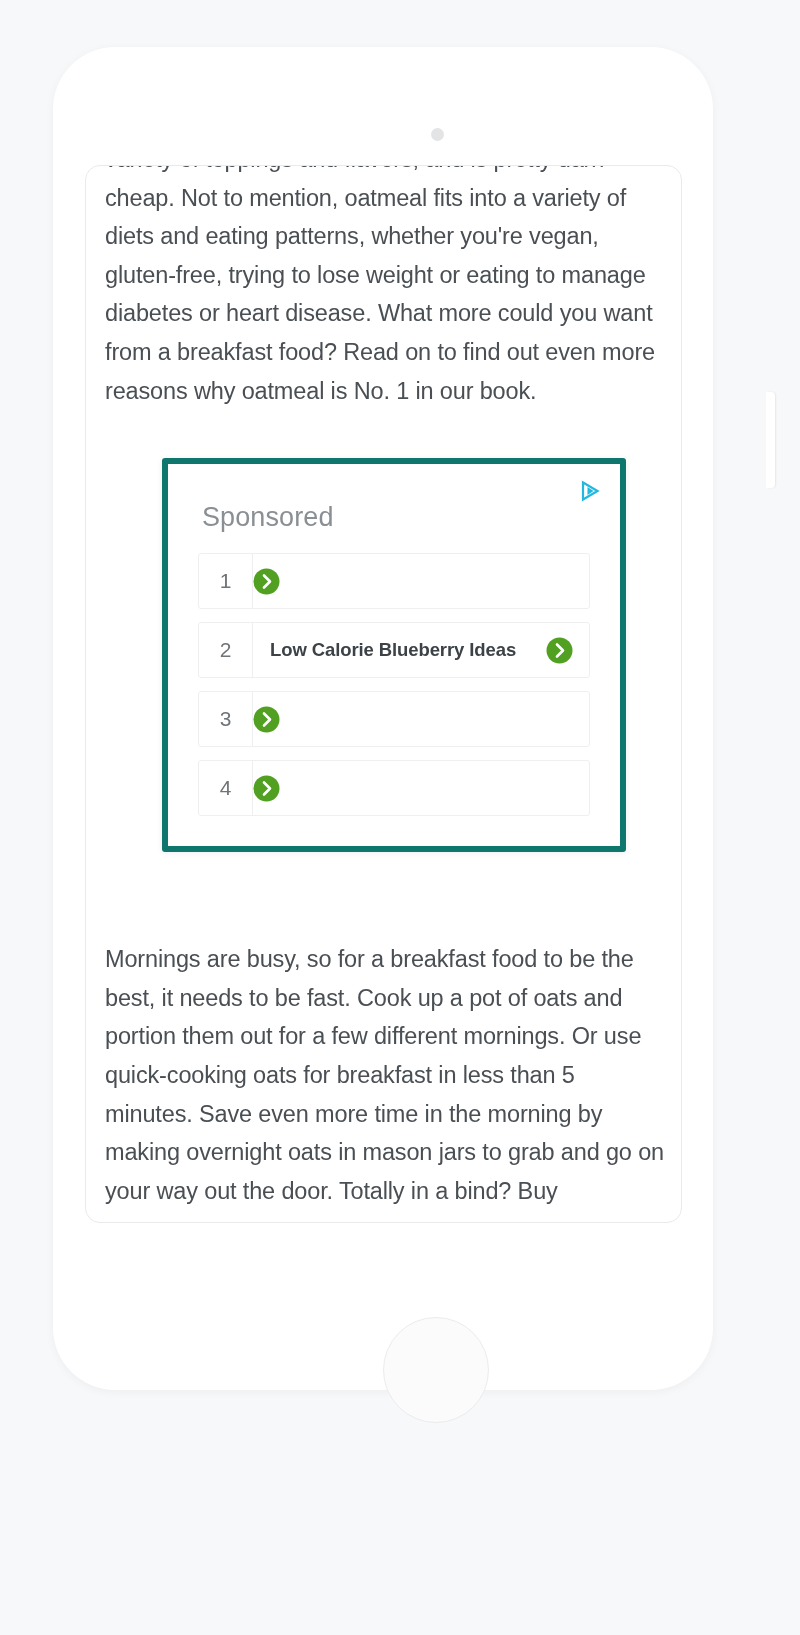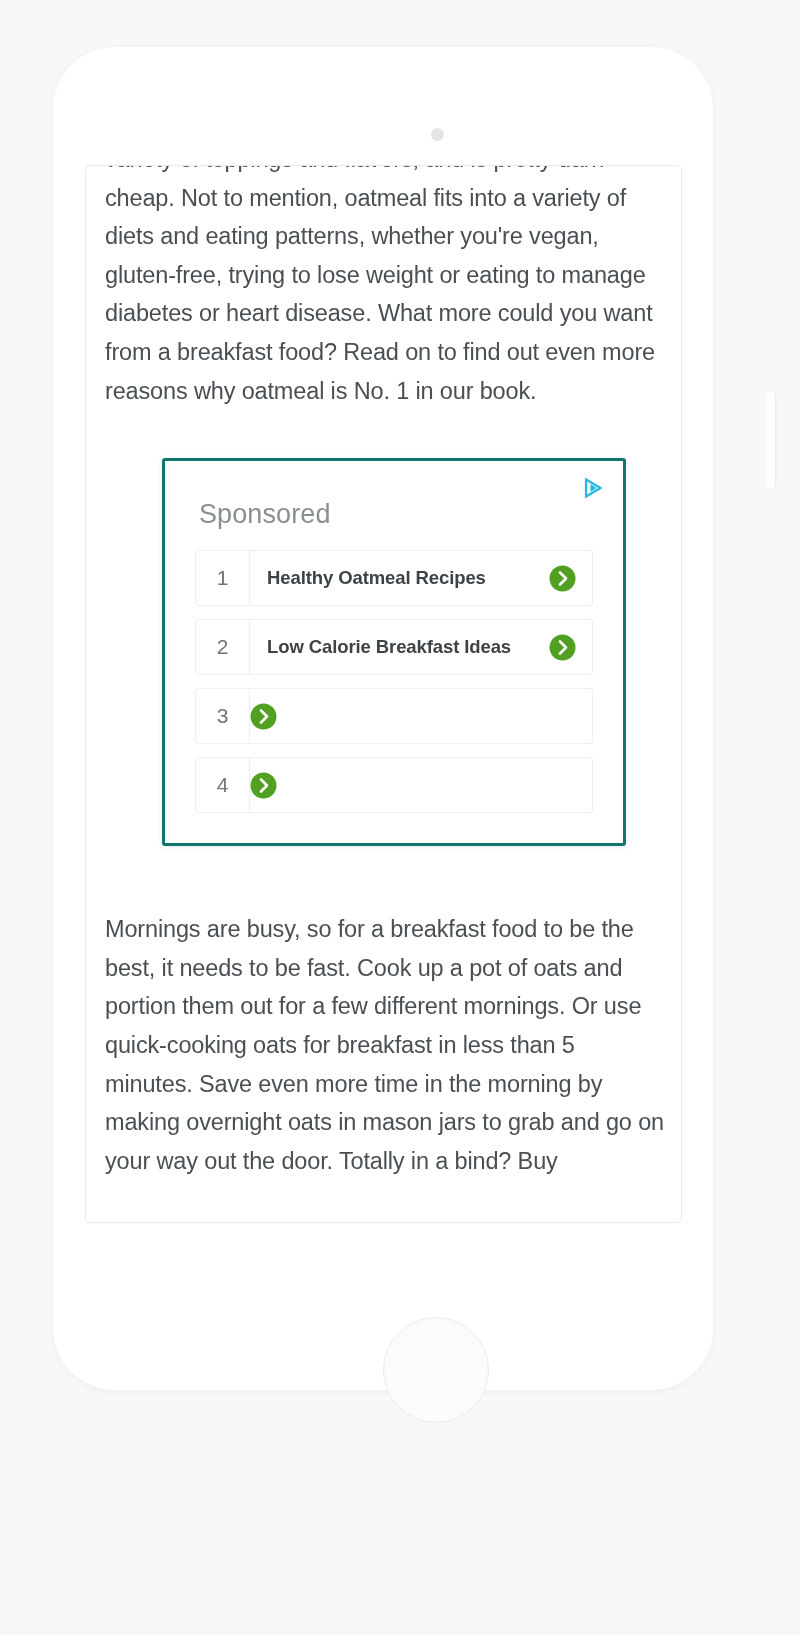--- a/index.html
+++ b/index.html
@@ -68,21 +68,21 @@
 
   
   #screen {
     position: absolute;
     left: 85px;
     top: 165px;
     width: 597px;
     height: 1058px;
     background: #ffffff;
     border: 1px solid #eaeaea;
-    border-radius: 5px;
+    border-radius: 15px;
     overflow: hidden;
   }
 
   #page-content {
     position: absolute;
     left: 0;
     top: -26px;
     width: 597px;
     padding: 0 19px;
   }
@@ -93,21 +93,21 @@
     line-height: 38.6px;
     color: #4a4f54;
     letter-spacing: -0.15px;
   }
 
   
   #ad-unit {
     position: relative;
     margin: 48px 38px 0 57px;
     background: #ffffff;
-    border: 3px solid #0f766e;
+    border: 6px solid #0f766e;
     border-radius: 3px;
     box-shadow: 0 1px 6px rgba(0,0,0,0.07);
     padding: 26px 30px 30px 30px;
   }
 
   #ad-title {
     font-family: "Liberation Sans", sans-serif;
     font-size: 27px;
     font-weight: 400;
     color: #8a8f94;
@@ -156,21 +156,21 @@
     letter-spacing: -0.1px;
   }
 
   .ad-arrow {
     flex: 0 0 auto;
     margin-right: 16px;
     width: 27px;
     height: 27px;
   }
 
-  #bottom-para { margin-top: 64px; }
+  #bottom-para { margin-top: 88px; }
   .clipped-line { display: block; }
 </style>
 </head>
 <body>
 
 <div id="stage">
 
   <div id="phone-frame">
 
     <div class="side-btn" id="btn-silent"></div>
@@ -199,32 +199,31 @@
           <svg viewBox="0 0 22 22" width="22" height="22" aria-hidden="true">
             <path d="M3 2.5 L3 19.5 L17.5 11 Z" fill="none" stroke="#22b8e0" stroke-width="2.2"></path>
             <path d="M7.5 7 L7.5 15 L13.5 11 Z" fill="#22b8e0"></path>
           </svg>
         </span>
 
         <div id="ad-title">Sponsored</div>
 
         <div class="ad-row">
           <div class="ad-rank">1</div>
-          <div class="ad-label">Healthy Oatmeal Recipes</div>
           <span class="ad-arrow">
             <svg viewBox="0 0 27 27" width="27" height="27" aria-hidden="true">
               <circle cx="13.5" cy="13.5" r="13" fill="#51a022"></circle>
               <path d="M11 7.5 L17 13.5 L11 19.5" fill="none" stroke="#ffffff" stroke-width="2.6" stroke-linecap="round" stroke-linejoin="round"></path>
             </svg>
           </span>
         </div>
 
         <div class="ad-row">
           <div class="ad-rank">2</div>
-          <div class="ad-label">Low Calorie Breakfast Ideas</div>
+          <div class="ad-label">Low Calorie Blueberry Ideas</div>
           <span class="ad-arrow">
             <svg viewBox="0 0 27 27" width="27" height="27" aria-hidden="true">
               <circle cx="13.5" cy="13.5" r="13" fill="#51a022"></circle>
               <path d="M11 7.5 L17 13.5 L11 19.5" fill="none" stroke="#ffffff" stroke-width="2.6" stroke-linecap="round" stroke-linejoin="round"></path>
             </svg>
           </span>
         </div>
 
         <div class="ad-row">
           <div class="ad-rank">3</div>

